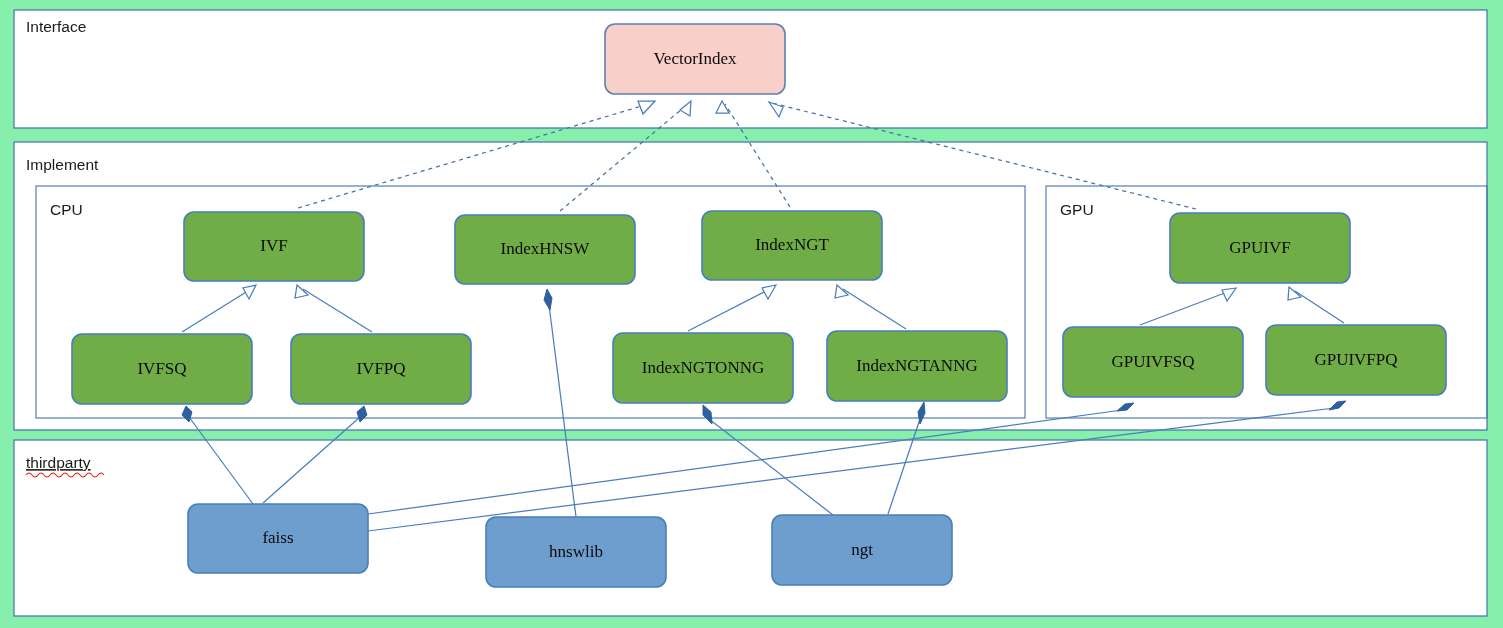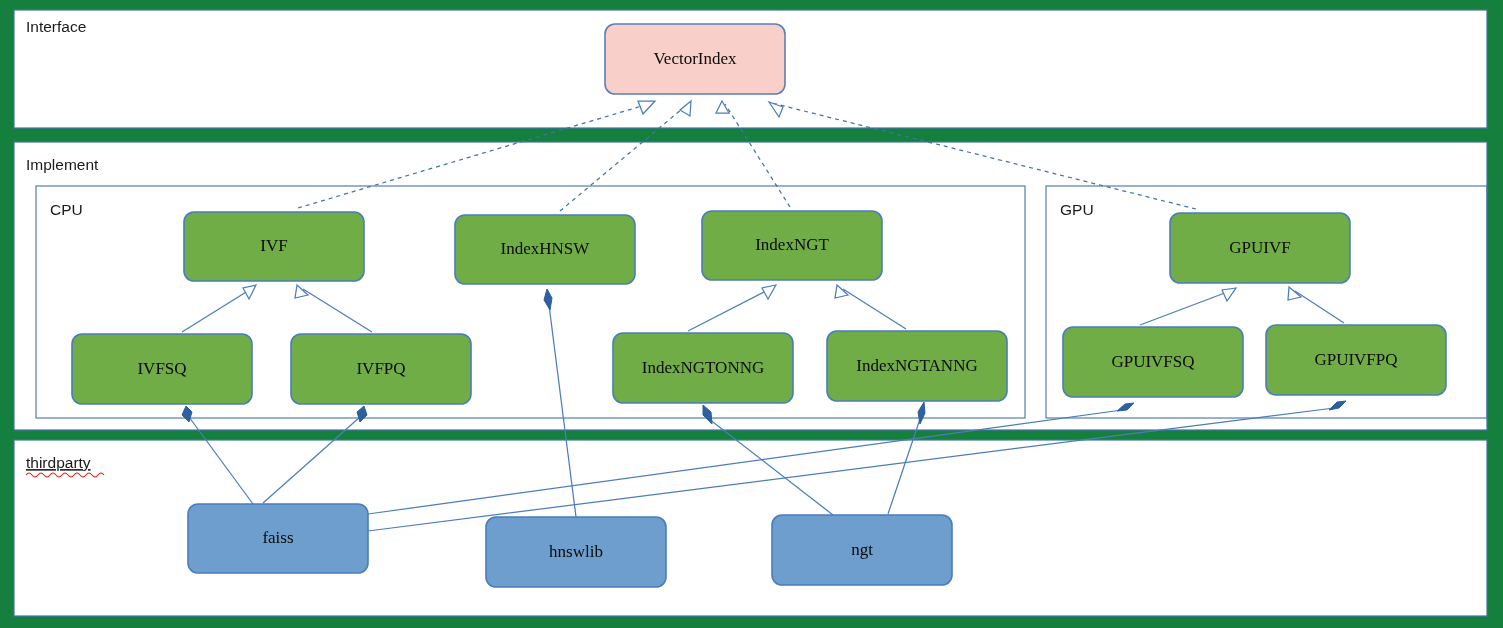--- a/index.html
+++ b/index.html
@@ -7,21 +7,21 @@
     padding: 0;
     background: #ffffff;
   }
   body {
     font-family: "Liberation Sans", sans-serif;
   }
   #canvas {
     position: relative;
     width: 1503px;
     height: 628px;
-    background: #15803d;
+    background: #86efac;
     overflow: hidden;
   }
   #diagram-svg {
     position: absolute;
     left: 0;
     top: 0;
     width: 1503px;
     height: 628px;
   }
   .pkg-rect {

